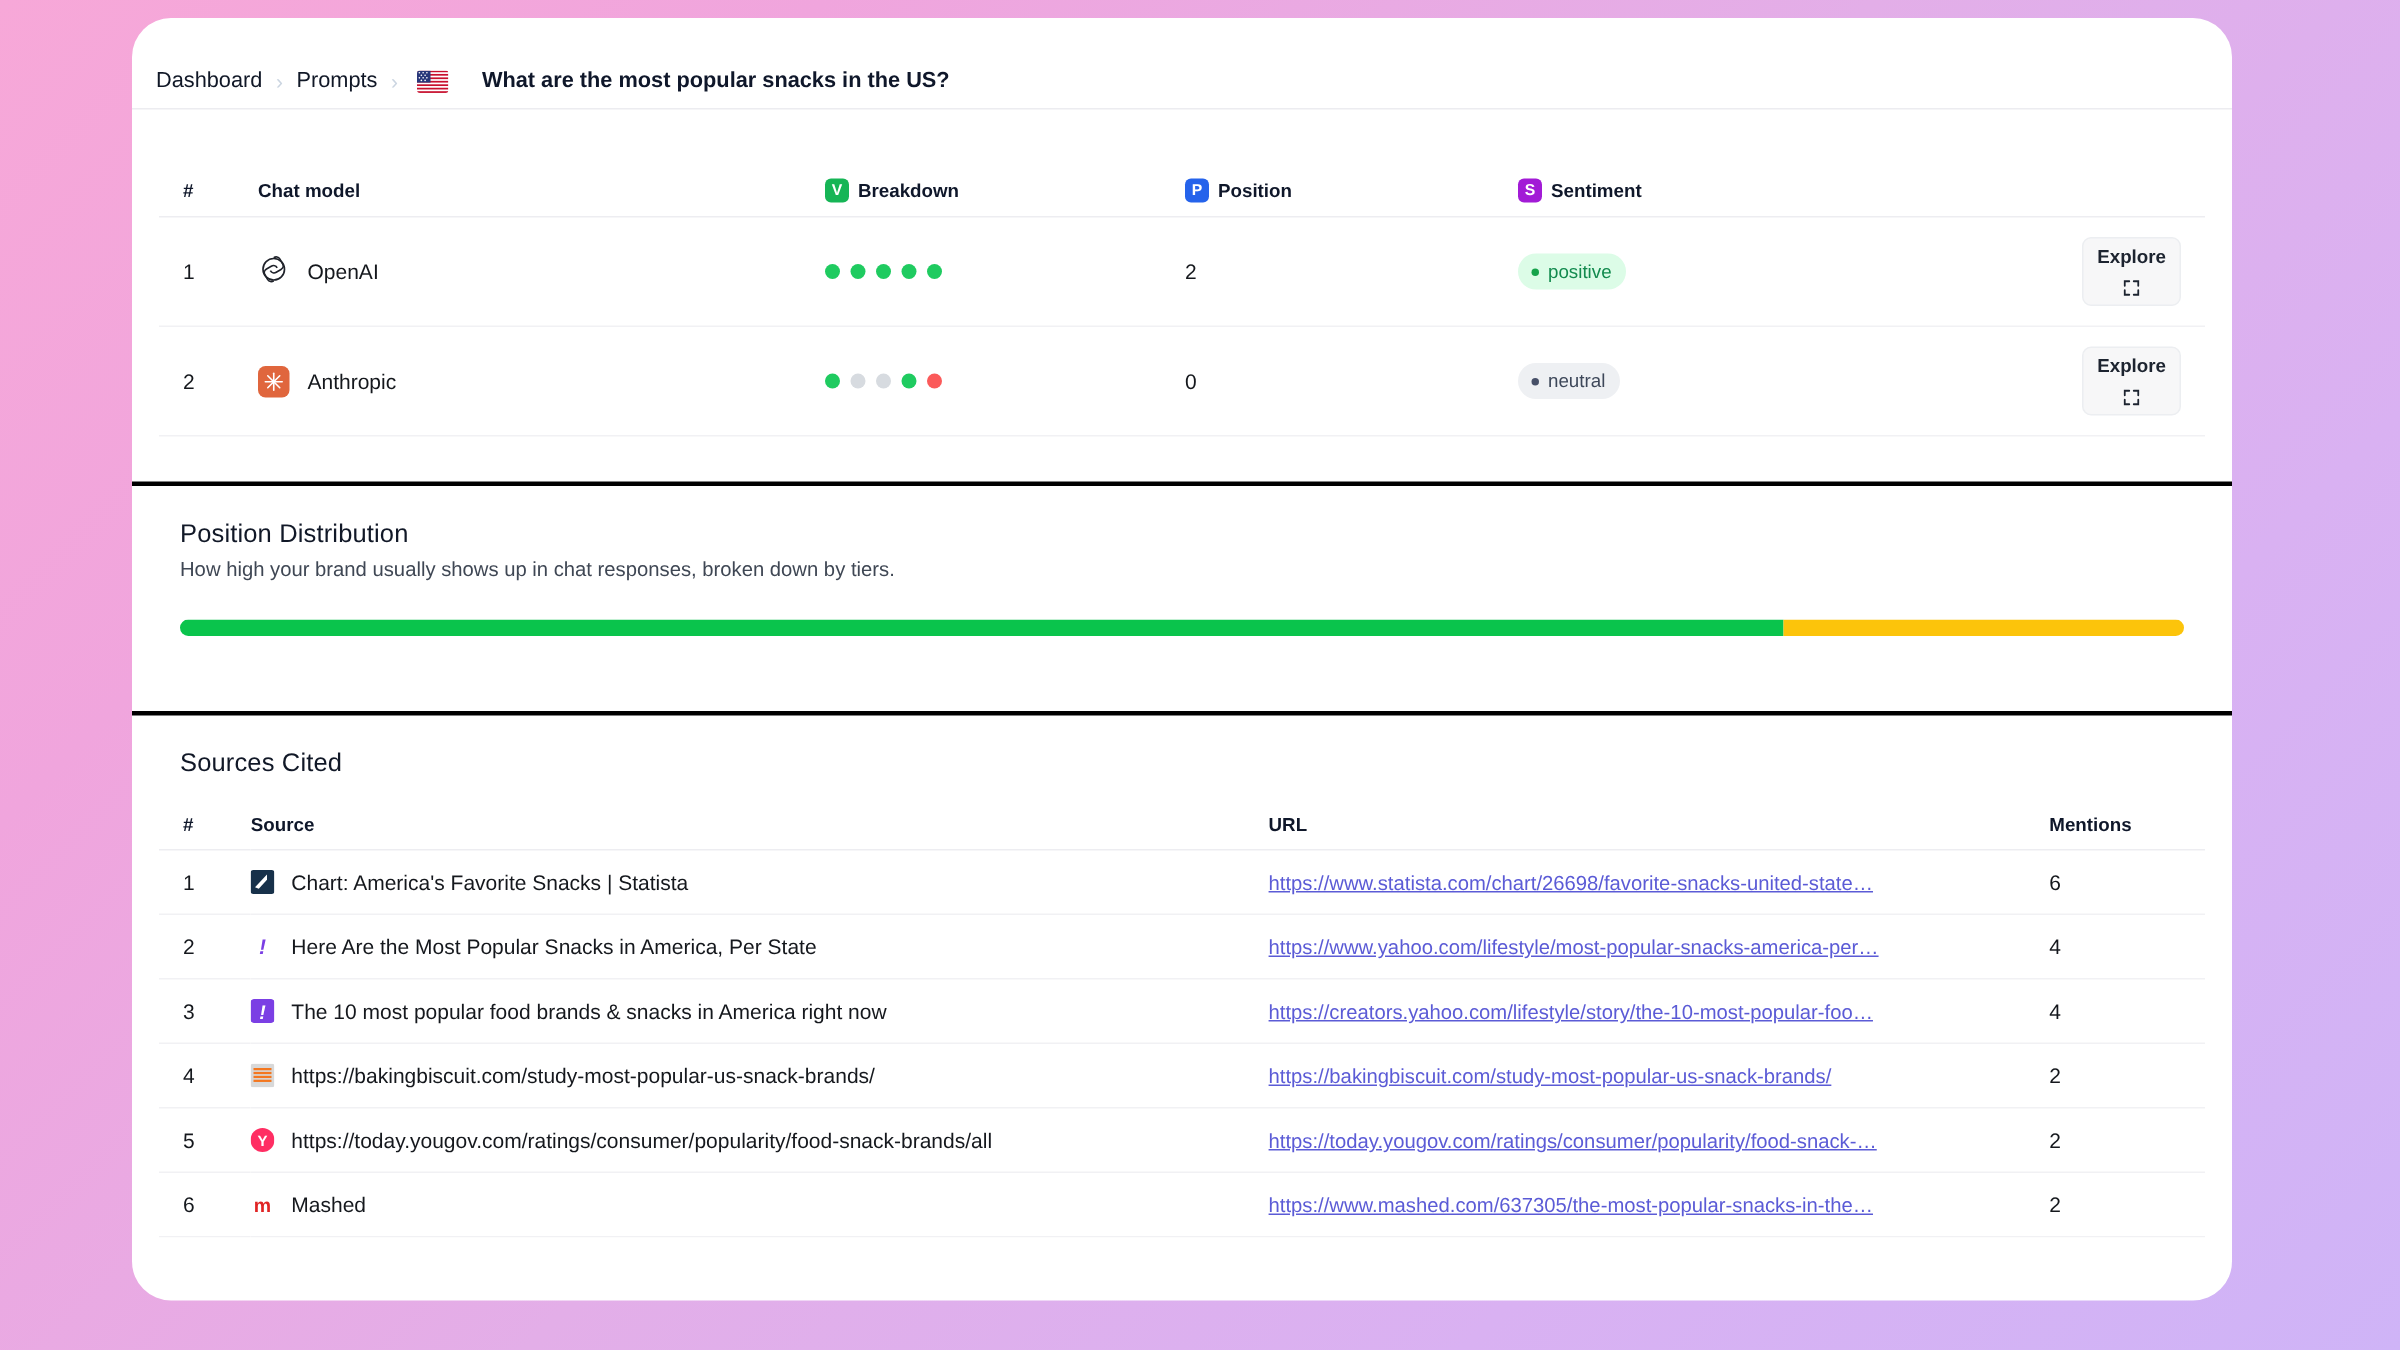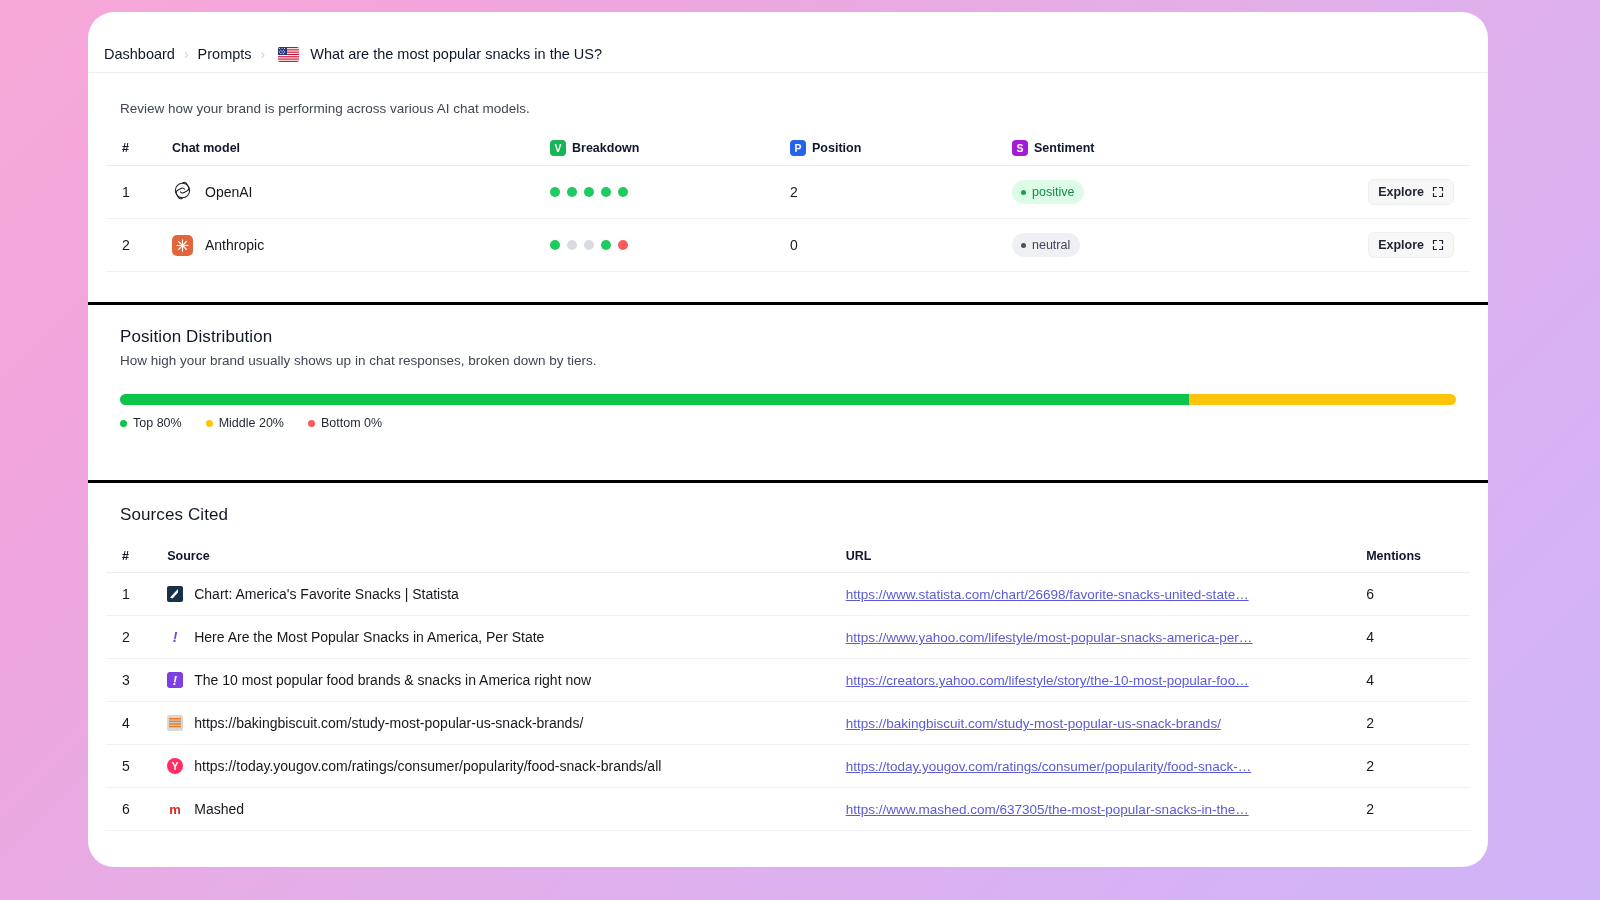--- a/index.html
+++ b/index.html
@@ -27,21 +27,21 @@
     padding: 24px 0 0 16px;
     font-size: 14.5px; color: #0f172a;
     height: 60px;
   }
   .bc-link { color: #111827; cursor: pointer; }
   .bc-sep { color: #cbd5e1; font-size: 14px; line-height: 1; }
   .bc-flag {
     width: 21px; height: 15px; border-radius: 2px; overflow: hidden;
     display: inline-block; position: relative; flex: none; margin-left: 4px;
   }
-  .bc-current { color: #0f172a; margin-left: 2px; }
+  .bc-current { color: #0f172a; margin-left: 13px; font-weight: bold; }
 
   
   .panel { border-top: 3px solid #000000; padding: 0 18px; }
   .panel:first-of-type { border-top: 1px solid #ececf0; }
   .panel-head { padding: 22px 14px 6px 14px; }
   .panel-title { font-size: 17px; color: #111827; font-weight: 400; letter-spacing: .1px; }
   .panel-sub { font-size: 13.5px; color: #3f4754; margin-top: 6px; }
 
   
   table { width: 100%; border-collapse: collapse; }
@@ -84,20 +84,21 @@
   .sent-positive { background: #dcfce7; color: #128a4e; }
   .sent-positive .sent-dot { background: #16a34a; }
   .sent-neutral { background: #eef0f3; color: #3d4759; }
   .sent-neutral .sent-dot { background: #475068; }
   .c-act { text-align: right; padding-right: 16px; }
   .explore-btn {
     display: inline-flex; align-items: center; gap: 8px;
     background: #f7f7f8; border: 1px solid #eceef1; border-radius: 6px;
     padding: 5px 9px; font-size: 12.5px; font-weight: bold; color: #1d2430;
     cursor: pointer;
+    flex-direction: column;
   }
 
   
   .dist-wrap { padding: 20px 14px 24px 14px; }
   .dist-bar { display: flex; height: 11px; border-radius: 999px; overflow: hidden; }
   .dist-legend { display: flex; gap: 24px; margin-top: 11px; }
   .leg { display: inline-flex; align-items: center; gap: 6px; font-size: 12.5px; color: #1e2430; }
   .leg-dot { width: 7px; height: 7px; border-radius: 50%; }
 
   
@@ -148,21 +149,20 @@
           <circle cx="2.9" cy="6.6" r=".55"></circle>
             <circle cx="5.4" cy="6.6" r=".55"></circle>
         </g>
       </svg>
     </span>
     <span class="bc-current">What are the most popular snacks in the US?</span>
   </div>
 
   <section class="panel">
     <div class="panel-head">
-      <div class="panel-sub">Review how your brand is performing across various AI chat models.</div>
     </div>
     <table>
       <thead>
         <tr>
           <th class="c-idx">#</th>
           <th class="c-model">Chat model</th>
           <th class="c-vis">
             <span class="th-ico">
               <span class="kbadge" style="background:#16b556">V</span>
               <span>Breakdown</span>
@@ -262,34 +262,20 @@
   <section class="panel" style="margin-top:30px">
     <div class="panel-head">
       <div class="panel-title">Position Distribution</div>
       <div class="panel-sub">How high your brand usually shows up in chat responses, broken down by tiers.</div>
     </div>
     <div class="dist-wrap">
       <div class="dist-bar" id="dist-bar">
           <div style="width: 80%; background: rgb(10, 196, 76); height: 100%;"></div>
           <div style="width: 20%; background: rgb(252, 196, 11); height: 100%;"></div>
         </div>
-      <div class="dist-legend" id="dist-legend">
-          <span class="leg">
-            <span class="leg-dot" style="background:#0ac44c"></span>
-            <span>Top 80%</span>
-          </span>
-          <span class="leg">
-            <span class="leg-dot" style="background:#fcc40b"></span>
-            <span>Middle 20%</span>
-          </span>
-          <span class="leg">
-            <span class="leg-dot" style="background:#fb5a5a"></span>
-            <span>Bottom 0%</span>
-          </span>
-        </div>
     </div>
   </section>
 
   <section class="panel" style="margin-top:26px">
     <div class="panel-head">
       <div class="panel-title">Sources Cited</div>
     </div>
     <div class="sources-scroll">
       <table>
         <thead>

